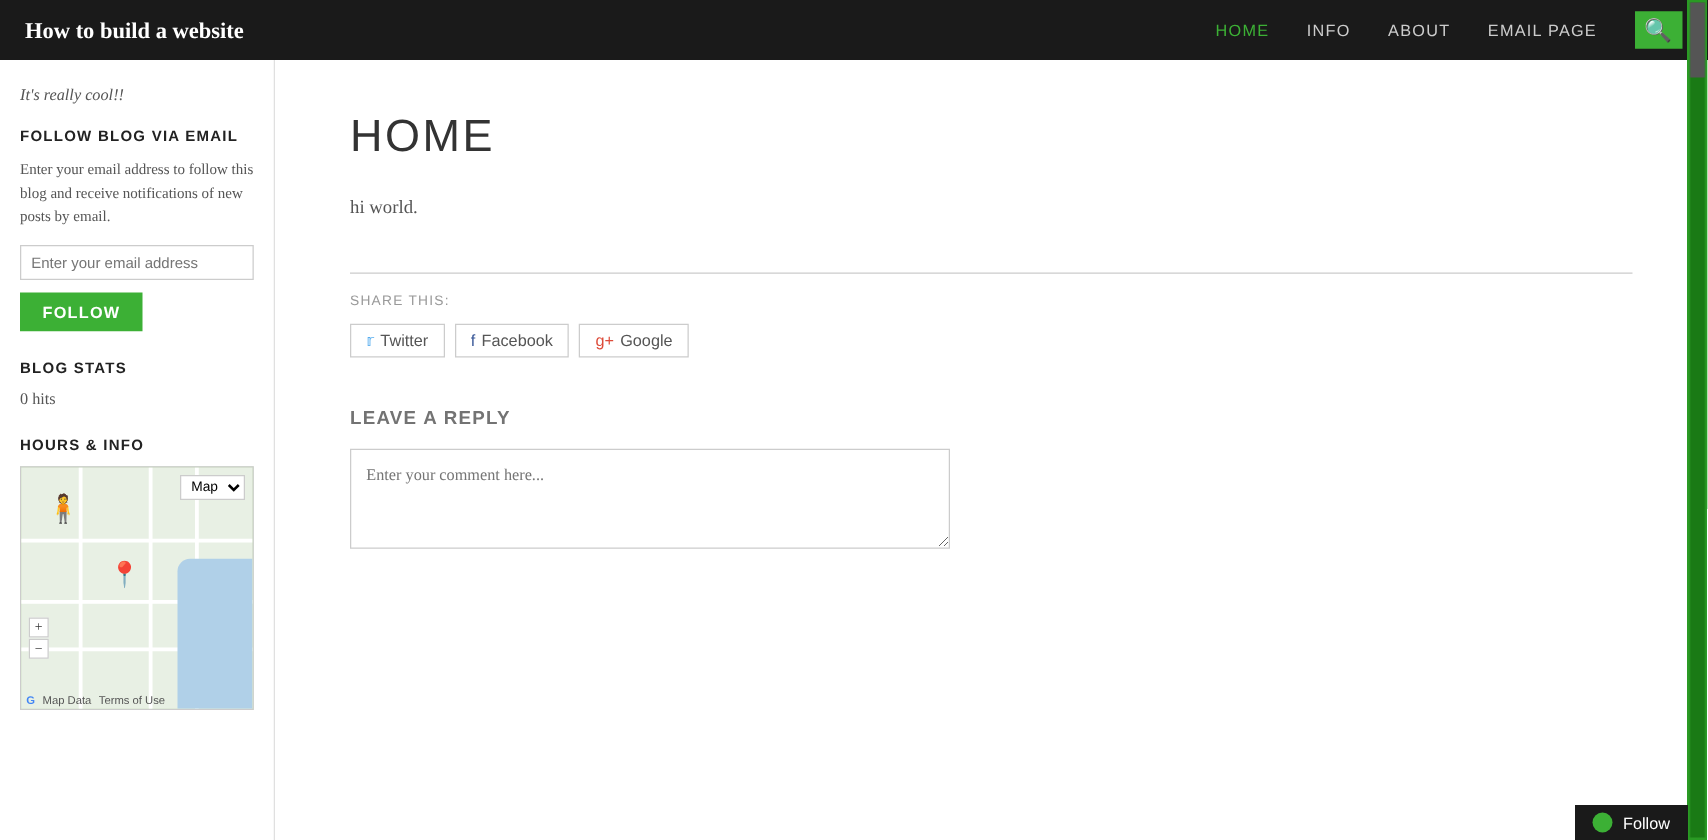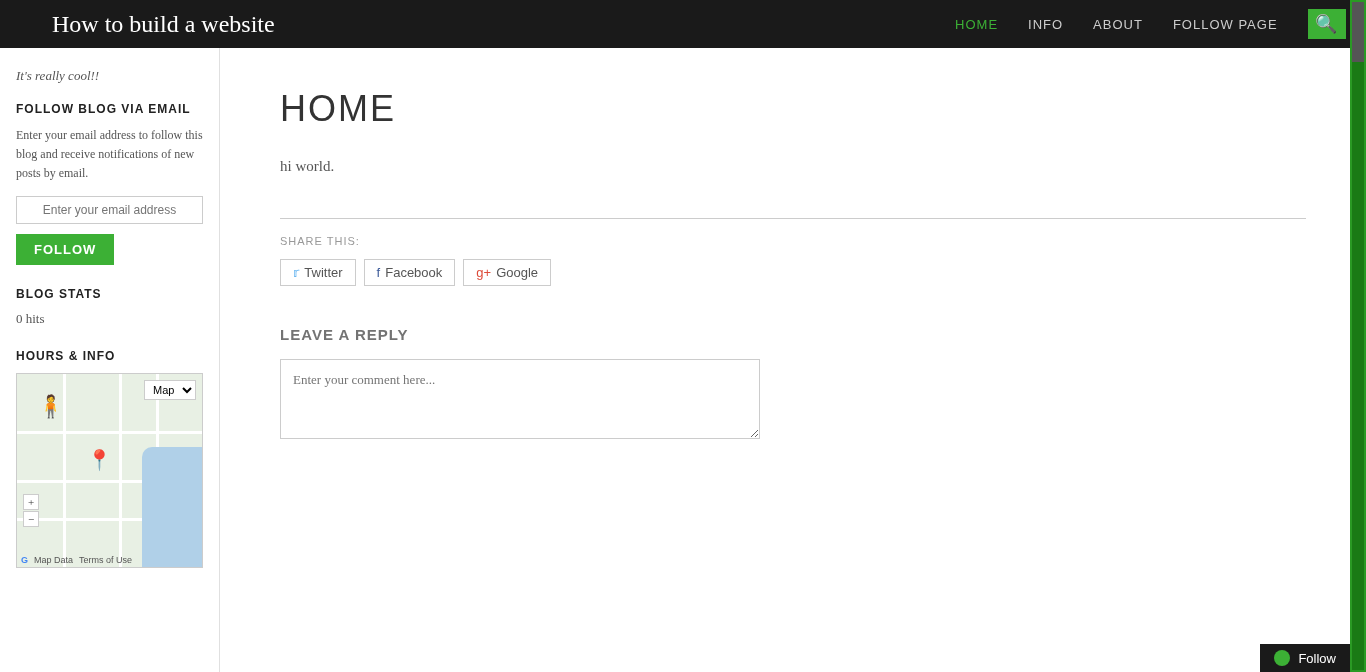--- a/index.html
+++ b/index.html
@@ -12,24 +12,23 @@
       display: flex;
       align-items: center;
       justify-content: space-between;
       padding: 0 20px;
       height: 48px;
       position: fixed;
       top: 0; left: 0; right: 0;
       z-index: 100;
     }
     #header .site-title {
-      font-size: 24px;
-      font-weight: normal;
+      font-size: 18px;
+      font-weight: bold;
       color: #fff;
-      margin-left: 32px;
     }
     #header nav {
       display: flex;
       align-items: center;
       gap: 30px;
     }
     #header nav a {
       color: #ccc;
       text-decoration: none;
       font-size: 13px;
@@ -90,21 +89,20 @@
       margin-bottom: 12px;
     }
     .sidebar .email-input {
       width: 100%;
       padding: 6px 8px;
       border: 1px solid #ccc;
       font-size: 12px;
       color: #999;
       margin-bottom: 10px;
       outline: none;
-      text-align: center;
     }
     .sidebar .follow-btn {
       background: #3cb035;
       color: #fff;
       border: none;
       padding: 8px 18px;
       font-size: 13px;
       font-weight: bold;
       letter-spacing: 1px;
       cursor: pointer;
@@ -326,21 +324,21 @@
   </style>
 </head>
 <body>
 
 <div id="header">
   <span class="site-title">How to build a website</span>
   <nav>
     <a class="active">HOME</a>
     <a>INFO</a>
     <a>ABOUT</a>
-    <a>FOLLOW PAGE</a>
+    <a>EMAIL PAGE</a>
     <button class="search-icon-btn">🔍</button>
   </nav>
 </div>
 
 <div class="right-bar">
   <div class="scrollbar-track">
     <div class="scrollbar-thumb"></div>
   </div>
 </div>
 

